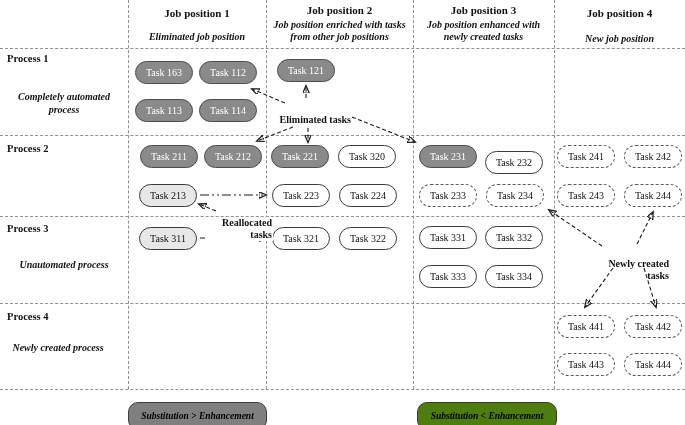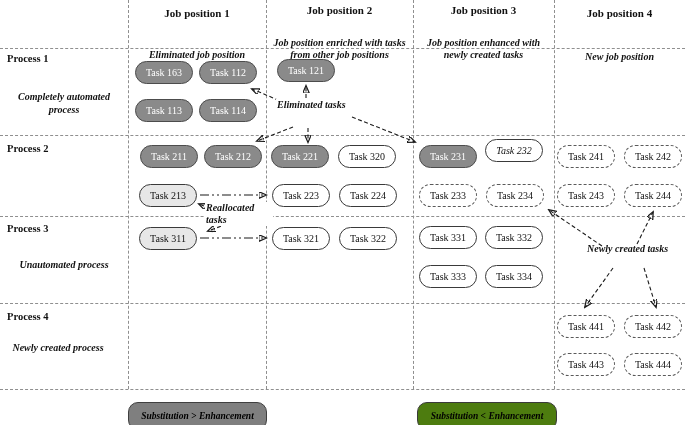--- a/index.html
+++ b/index.html
@@ -5,21 +5,21 @@
   html,body { margin:0; padding:0; background:#fff; }
   #canvas {
     position:relative; width:685px; height:425px; background:#fff; overflow:hidden;
     font-family:"Liberation Serif","DejaVu Serif",serif; color:#111;
   }
   
   .vline { position:absolute; top:0; height:389px; width:0; border-left:1px dashed #8f8f8f; z-index:1; }
   .hline { position:absolute; left:0; width:685px; height:0; border-top:1px dashed #8f8f8f; z-index:1; }
   
   .col-header { position:absolute; top:0; height:48px; text-align:center; z-index:2;
-    display:flex; flex-direction:column; align-items:center;gap:18px; }
+    display:flex; flex-direction:column; align-items:center; }
   .col-title { font-weight:bold; font-size:11px; line-height:1.25; }
   .col-sub { font-weight:bold; font-style:italic; font-size:10px; line-height:1.2; }
   .gap-lg { margin-top:10px; }
   .gap-sm { margin-top:1px; }
   .pad-top { padding-top:7px; }
   .pad-top-sm { padding-top:4px; }
   
   .proc-title { position:absolute; left:7px; font-weight:bold; font-size:10.5px; z-index:2; }
   .proc-sub { position:absolute; left:0; width:128px; text-align:center; font-weight:bold;
     font-style:italic; font-size:10px; line-height:1.25; z-index:2; }
@@ -29,22 +29,22 @@
   .pill.dark   { background:#8a8a8a; border:1.4px solid #4c4c4c; color:#fff; }
   .pill.light  { background:#e7e7e7; border:1.2px solid #3a3a3a; color:#111; }
   .pill.solid  { background:#ffffff; border:1.2px solid #3a3a3a; color:#111; }
   .pill.dashed { background:#ffffff; border:1.2px dashed #5a5a5a; color:#111; }
   
   #arrows { position:absolute; left:0; top:0; z-index:4; pointer-events:none; }
   #arrows path, #arrows line { stroke:#1b1b1b; stroke-width:1.1; fill:none; }
   .dash { stroke-dasharray:4 2.5; }
   .dashdot { stroke-dasharray:9 3 2 3 2 3; }
   
-  .anno { position:absolute; text-align:left; font-weight:bold; font-style:italic; font-size:10px;
-    line-height:1.2; z-index:5; background:#fff; padding:0 1px; }
+  .anno { position:absolute; text-align:right; font-weight:bold; font-size:10px;
+    line-height:1.2; z-index:5; background:#fff; padding:0 1px;margin-top:15px; }
   
   .legend-pill { position:absolute; height:28px; border-radius:10px; box-sizing:border-box;
     display:flex; align-items:center; justify-content:center; font-weight:bold; font-style:italic;
     font-size:9.5px; z-index:3; }
   .legend-pill.dark  { background:#7f7f7f; border:1.4px solid #3f3f3f; color:#000; }
   .legend-pill.light { background:#e3e3e3; border:1.2px solid #3a3a3a; color:#000;margin-top:34px; }
   .legend-pill.solid { background:#4d7c0f;    border:1.2px solid #3a3a3a; color:#000;font-family:Liberation Serif, serif; }
 </style>
 </head>
 <body>
@@ -93,21 +93,21 @@
       <div class="pill dark" style="left: 199px; top: 99px;">Task 114</div>
       <div class="pill dark" style="left: 277px; top: 59px;">Task 121</div>
       <div class="pill dark" style="left: 140px; top: 145px;">Task 211</div>
       <div class="pill dark" style="left: 204px; top: 145px;">Task 212</div>
       <div class="pill light" style="left: 139px; top: 184px;">Task 213</div>
       <div class="pill dark" style="left: 271px; top: 145px;">Task 221</div>
       <div class="pill solid" style="left: 338px; top: 145px;">Task 320</div>
       <div class="pill solid" style="left: 272px; top: 184px;">Task 223</div>
       <div class="pill solid" style="left: 339px; top: 184px;">Task 224</div>
       <div class="pill dark" style="left: 419px; top: 145px;">Task 231</div>
-      <div class="pill solid" style="left: 485px; top: 139px; font-style: italic;">Task 232</div>
+      <div class="pill solid" style="left: 485px; top: 151px;">Task 232</div>
       <div class="pill dashed" style="left: 419px; top: 184px;">Task 233</div>
       <div class="pill dashed" style="left: 486px; top: 184px;">Task 234</div>
       <div class="pill dashed" style="left: 557px; top: 145px;">Task 241</div>
       <div class="pill dashed" style="left: 624px; top: 145px;">Task 242</div>
       <div class="pill dashed" style="left: 557px; top: 184px;">Task 243</div>
       <div class="pill dashed" style="left: 624px; top: 184px;">Task 244</div>
       <div class="pill light" style="left: 139px; top: 227px;">Task 311</div>
       <div class="pill solid" style="left: 272px; top: 227px;">Task 321</div>
       <div class="pill solid" style="left: 339px; top: 227px;">Task 322</div>
       <div class="pill solid" style="left: 419px; top: 226px;">Task 331</div>

